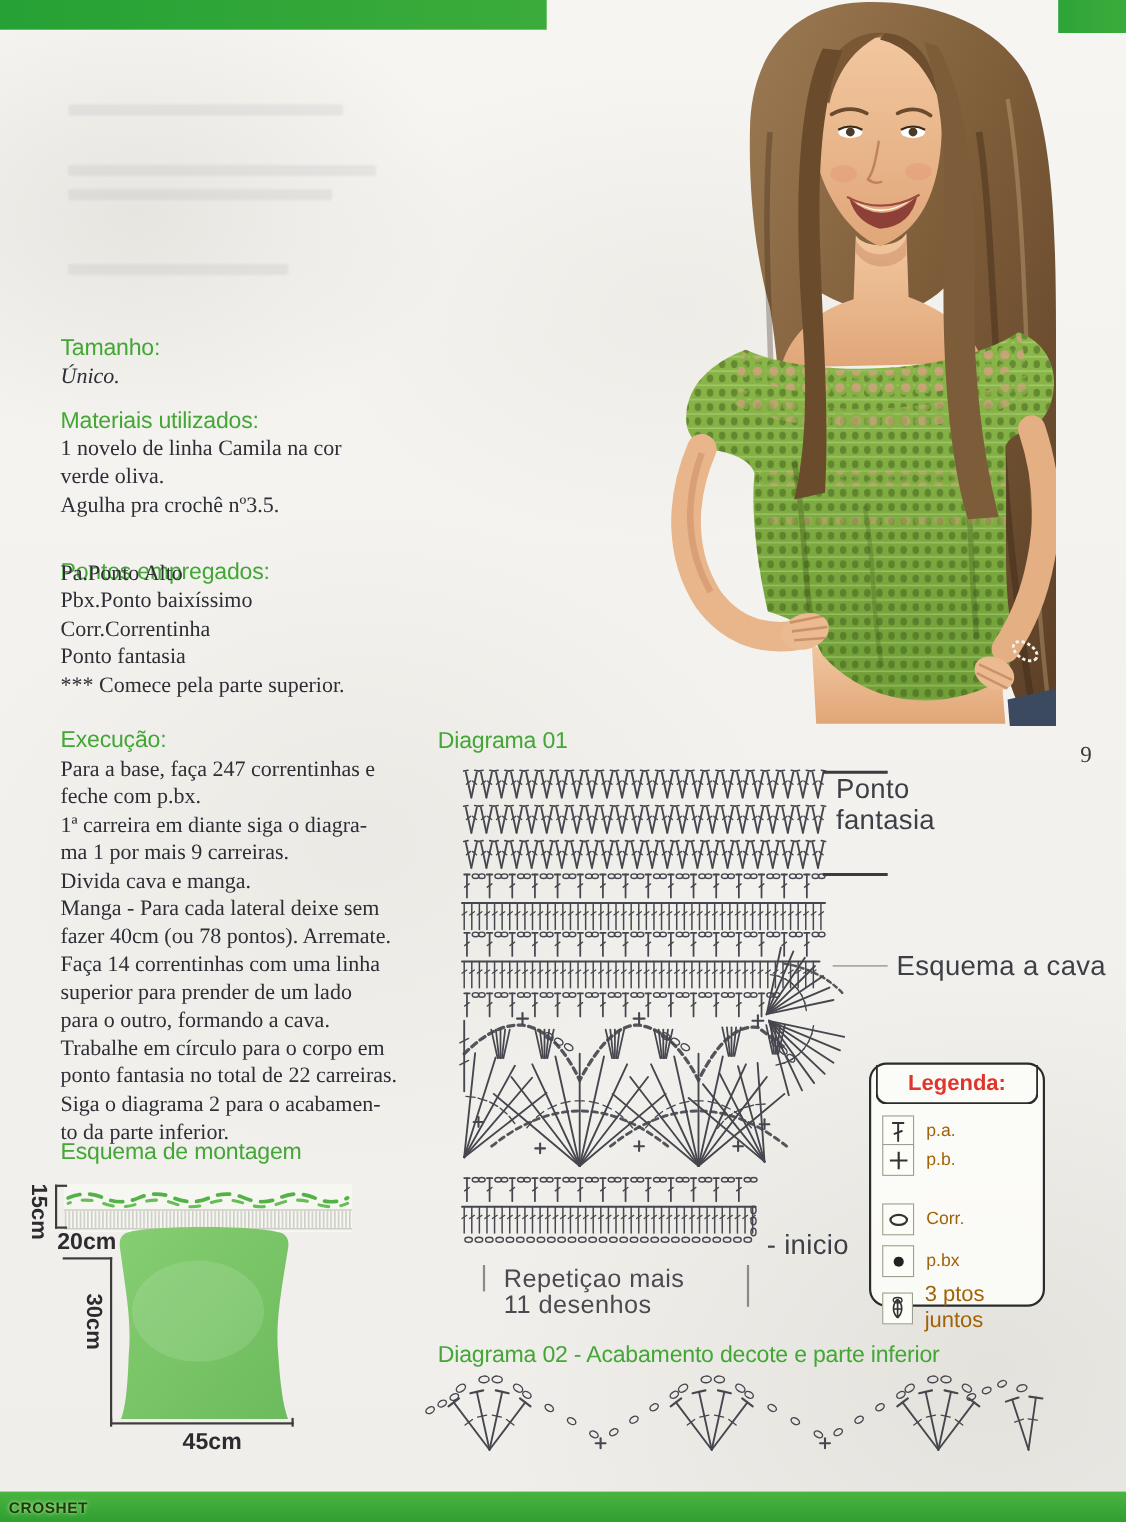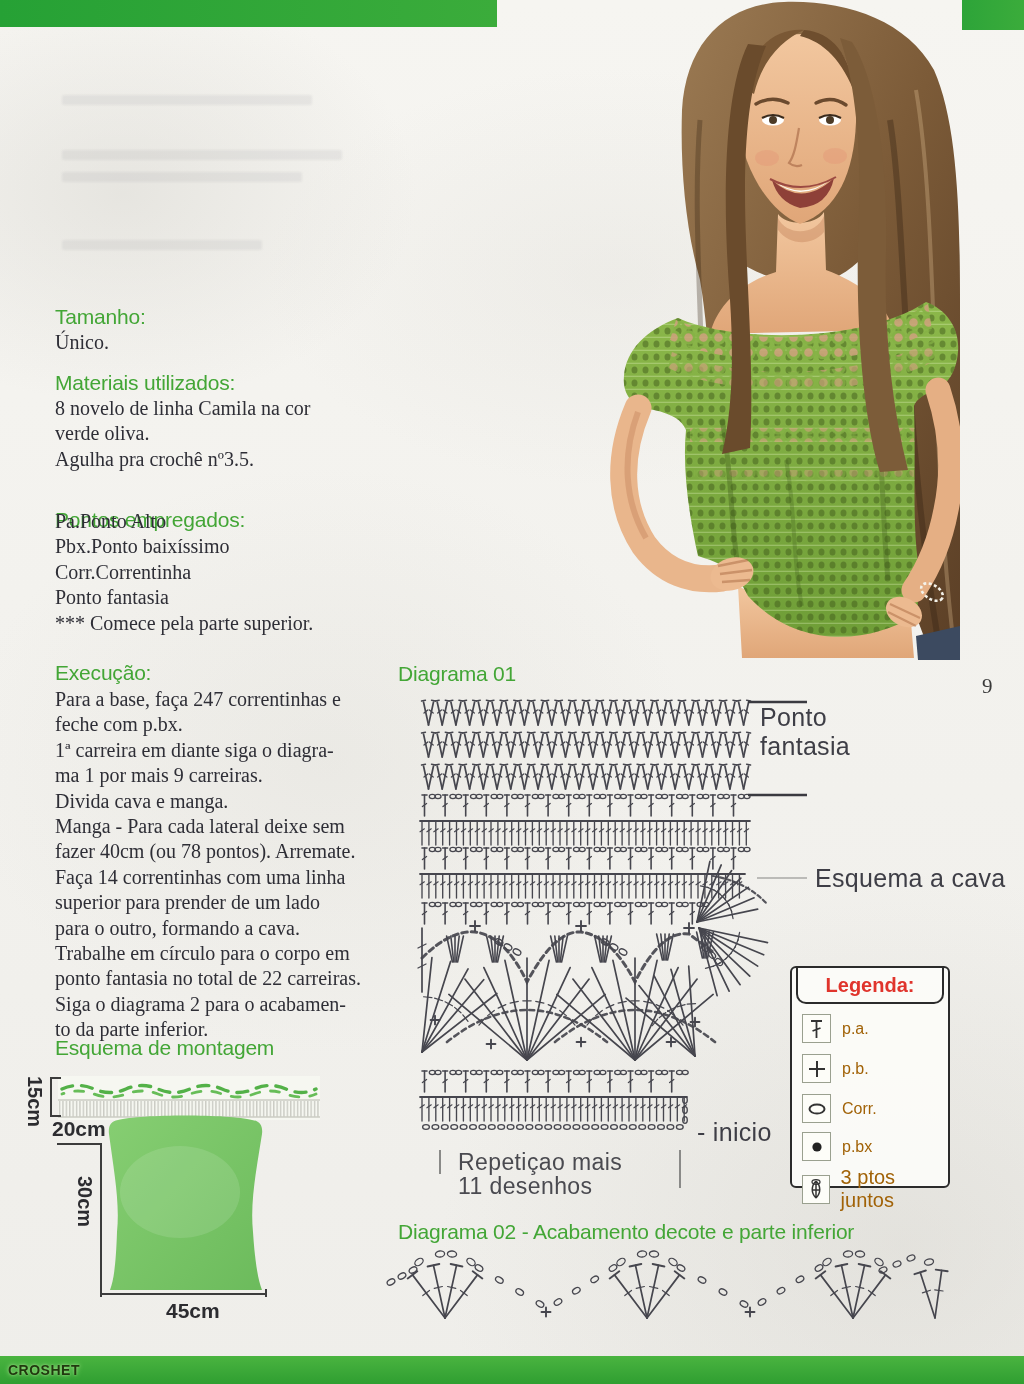--- a/index.html
+++ b/index.html
@@ -23,21 +23,21 @@
   .pagenum{left:982px;top:674px;font-family:"Liberation Serif",serif;font-size:21px;color:#3a3a3a;}
   .h-green{font-weight:normal;font-size:21px;color:var(--green);letter-spacing:-.2px;}
   .serif{font-family:"Liberation Serif",serif;font-size:20px;line-height:25.4px;color:var(--body);}
   .serif span{display:block;}
   .dlabel{font-size:25px;color:#3e3e46;letter-spacing:.3px;}
   .rlabel{font-size:23px;color:#4a4a50;letter-spacing:.4px;line-height:24px;}
   .vlabel{font-weight:bold;font-size:20px;color:#2c2c30;transform-origin:left top;transform:rotate(90deg);white-space:nowrap;}
   .mlabel{font-weight:bold;font-size:21px;color:#2c2c30;}
   .mline{background:#3c3c3c;}
   
-  .legend{left:790px;top:966px;width:156px;height:218px;border:2px solid #2b2b2b;border-radius:6px;
+  .legend{left:790px;top:966px;width:156px;height:218px;border:2px solid #2b2b2b;border-radius:16px;
     background:rgba(252,252,249,.92);box-shadow:0 0 0 1px rgba(255,255,255,.4) inset;}
   .legend-head{position:absolute;left:4px;right:4px;top:0;height:34px;border:2px solid #2b2b2b;border-top:none;
     border-radius:0 0 10px 10px;display:flex;align-items:center;justify-content:center;}
   .legend-title{color:#e0342c;font-weight:bold;font-size:20px;}
   .lrow{position:absolute;left:10px;display:flex;align-items:center;gap:11px;}
   .sym{width:27px;height:27px;border:1.4px solid #9aa08f;background:#fdfdf8;display:flex;align-items:center;justify-content:center;}
   .llab{font-size:16px;color:#a16207;}
   .llab.big{font-size:20px;}
   .faint-line{background:rgba(120,120,125,.10);filter:blur(1px);border-radius:2px;}
 </style>
@@ -148,25 +148,25 @@
 
     <path d="M258,88 C266,42 294,28 318,30 C296,40 276,60 268,94 Z" fill="#7a5835"></path>
     <path d="M318,30 C346,32 364,54 370,96 C356,60 338,42 314,36 Z" fill="#6e4e2e"></path>
     <path d="M262,44 C238,92 236,200 244,300 C248,362 246,412 236,454 L264,448 C268,378 262,300 260,240
              C257,160 260,92 280,46 Z" fill="#6a4b2c"></path>
     <path d="M354,38 C372,92 376,162 372,242 C370,332 378,422 394,472 L422,470 C404,400 398,322 400,252
              C402,162 390,78 366,42 Z" fill="#7c5c39"></path>
   </svg>
 
   <div class="abs h-green" style="left:55px;top:305px;">Tamanho:</div>
-  <div class="abs serif" style="left:55px;top:330px;">Único.</div>
+  <div class="abs serif" style="left:55px;top:330px;font-style:italic;">Único.</div>
 
   <div class="abs h-green" style="left:55px;top:371px;">Materiais utilizados:</div>
   <div class="abs serif" style="left:55px;top:396px;width:330px;">
-    <span>8 novelo de linha Camila na cor</span>
+    <span>1 novelo de linha Camila na cor</span>
     <span>verde oliva.</span>
     <span>Agulha pra crochê nº3.5.</span>
   </div>
 
   <div class="abs h-green" style="left:55px;top:508px;">Pontos empregados:</div>
   <div class="abs serif" style="left:55px;top:509px;width:330px;">
     <span>Pa.Ponto Alto</span>
     <span>Pbx.Ponto baixíssimo</span>
     <span>Corr.Correntinha</span>
     <span>Ponto fantasia</span>
@@ -1434,21 +1434,21 @@
       <span class="legend-title">Legenda:</span>
     </div>
     <div class="lrow" style="top:46px;">
       <span class="sym">
         <svg width="24" height="24" viewBox="0 0 24 24">
             <path d="M6,4 H17 M11.5,4 V21 M7.5,14 L15.5,11" stroke="#333" stroke-width="1.8" fill="none"></path>
           </svg>
       </span>
         <span class="llab">p.a.</span>
     </div>
-    <div class="lrow" style="top:86px;">
+    <div class="lrow" style="top:72px;">
       <span class="sym">
         <svg width="24" height="24" viewBox="0 0 24 24">
             <path d="M4,12 H20 M12,4 V20" stroke="#333" stroke-width="2" fill="none"></path>
           </svg>
       </span>
         <span class="llab">p.b.</span>
     </div>
     <div class="lrow" style="top:126px;">
       <span class="sym">
         <svg width="24" height="24" viewBox="0 0 24 24">

